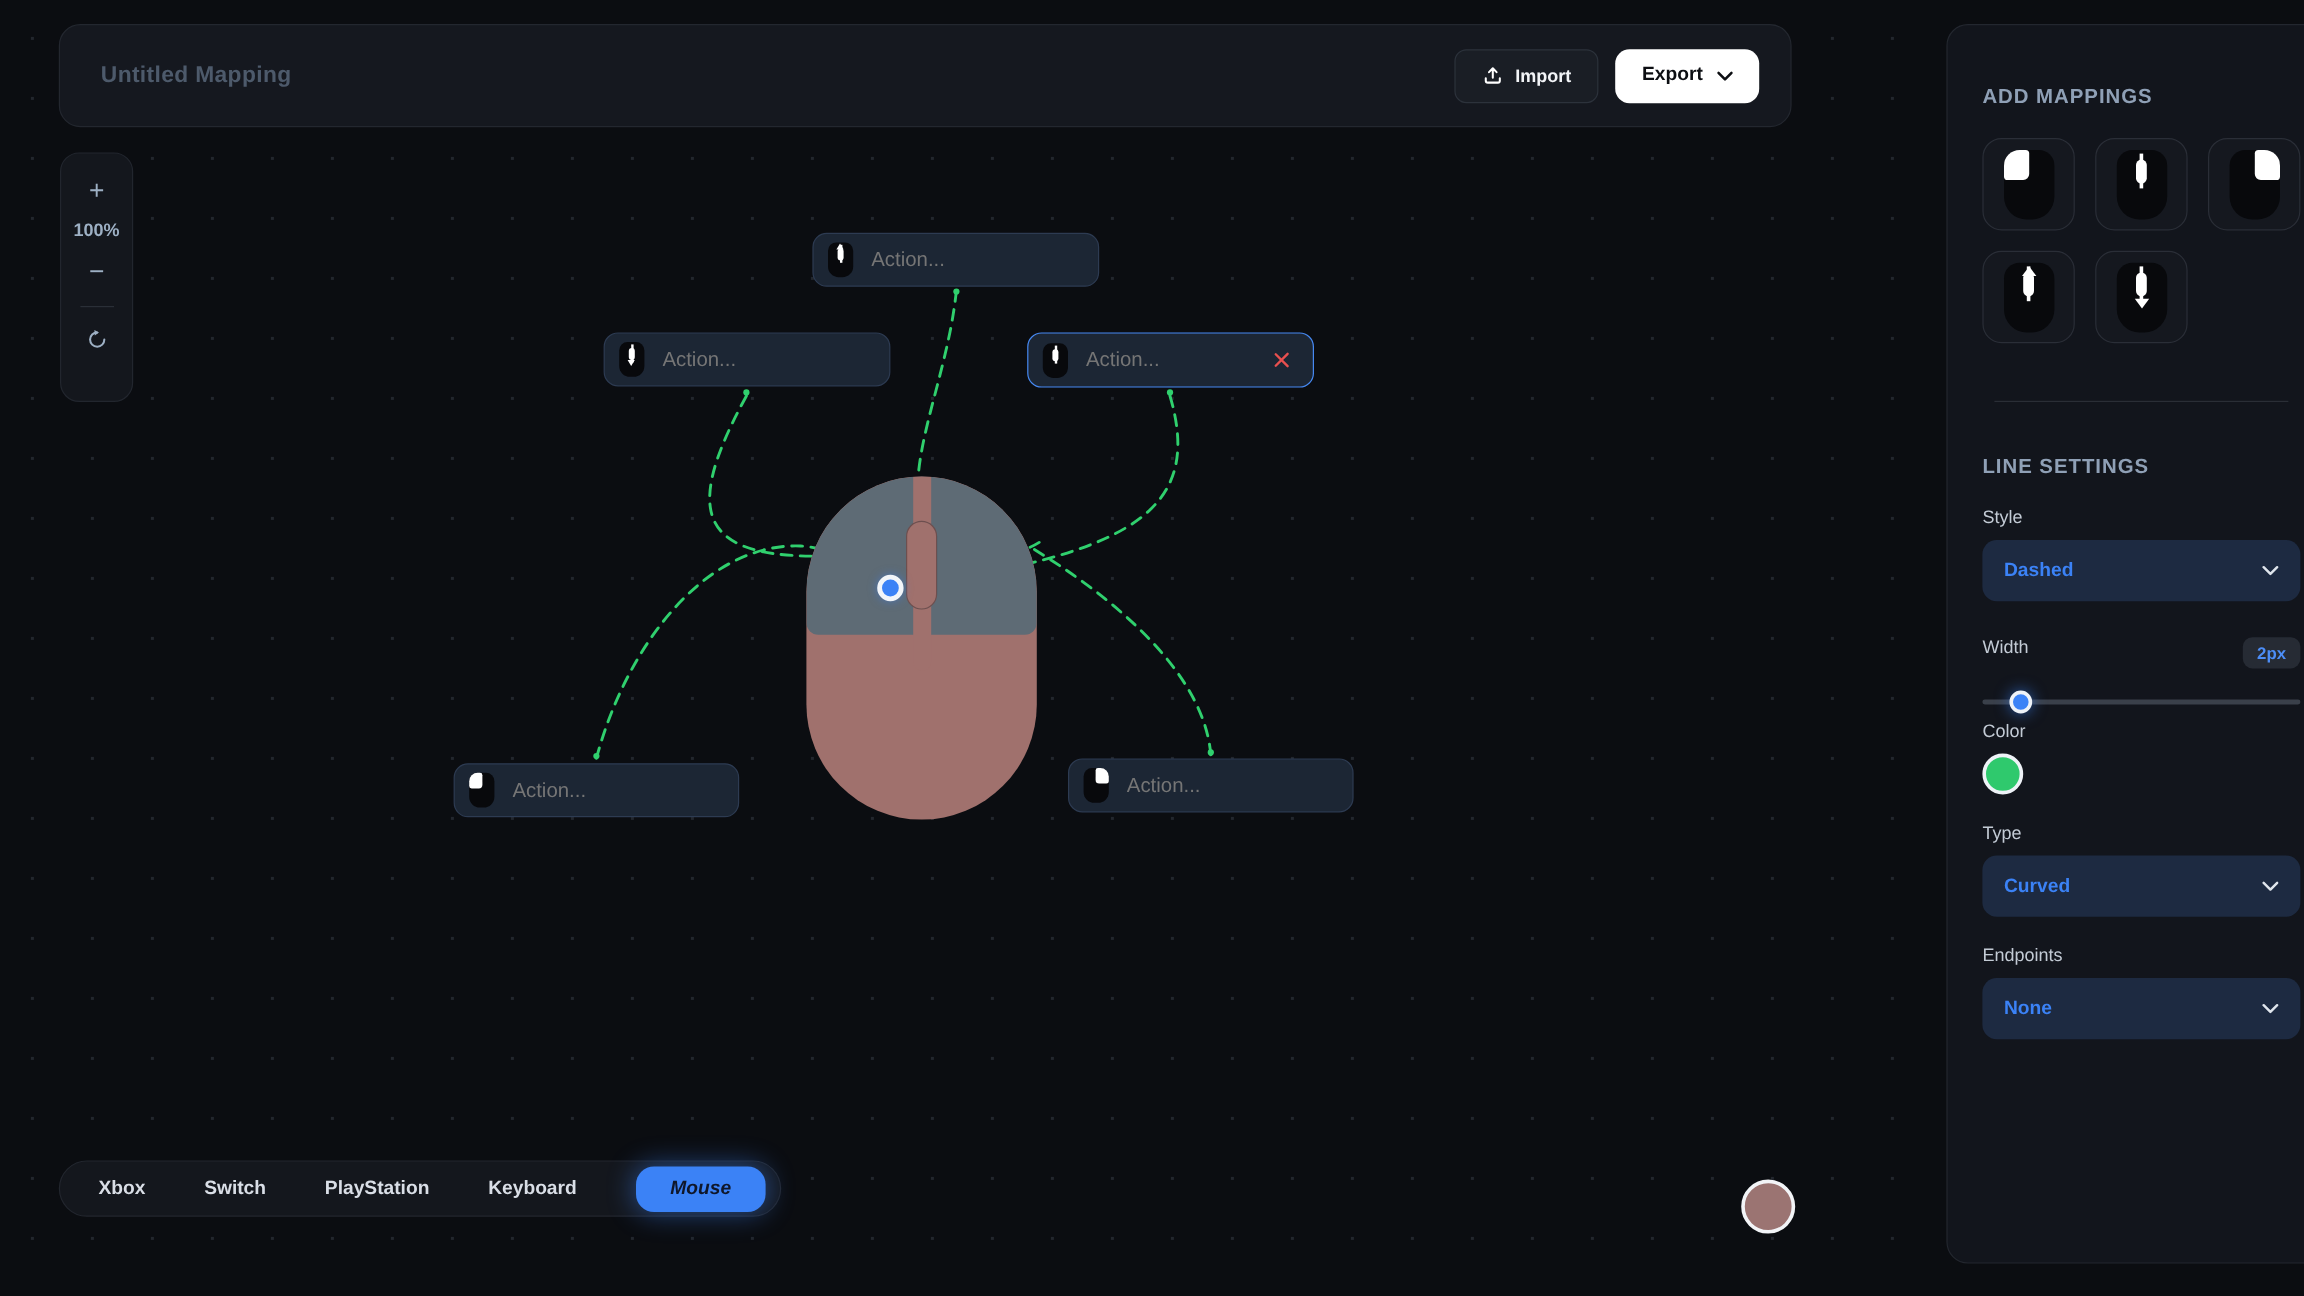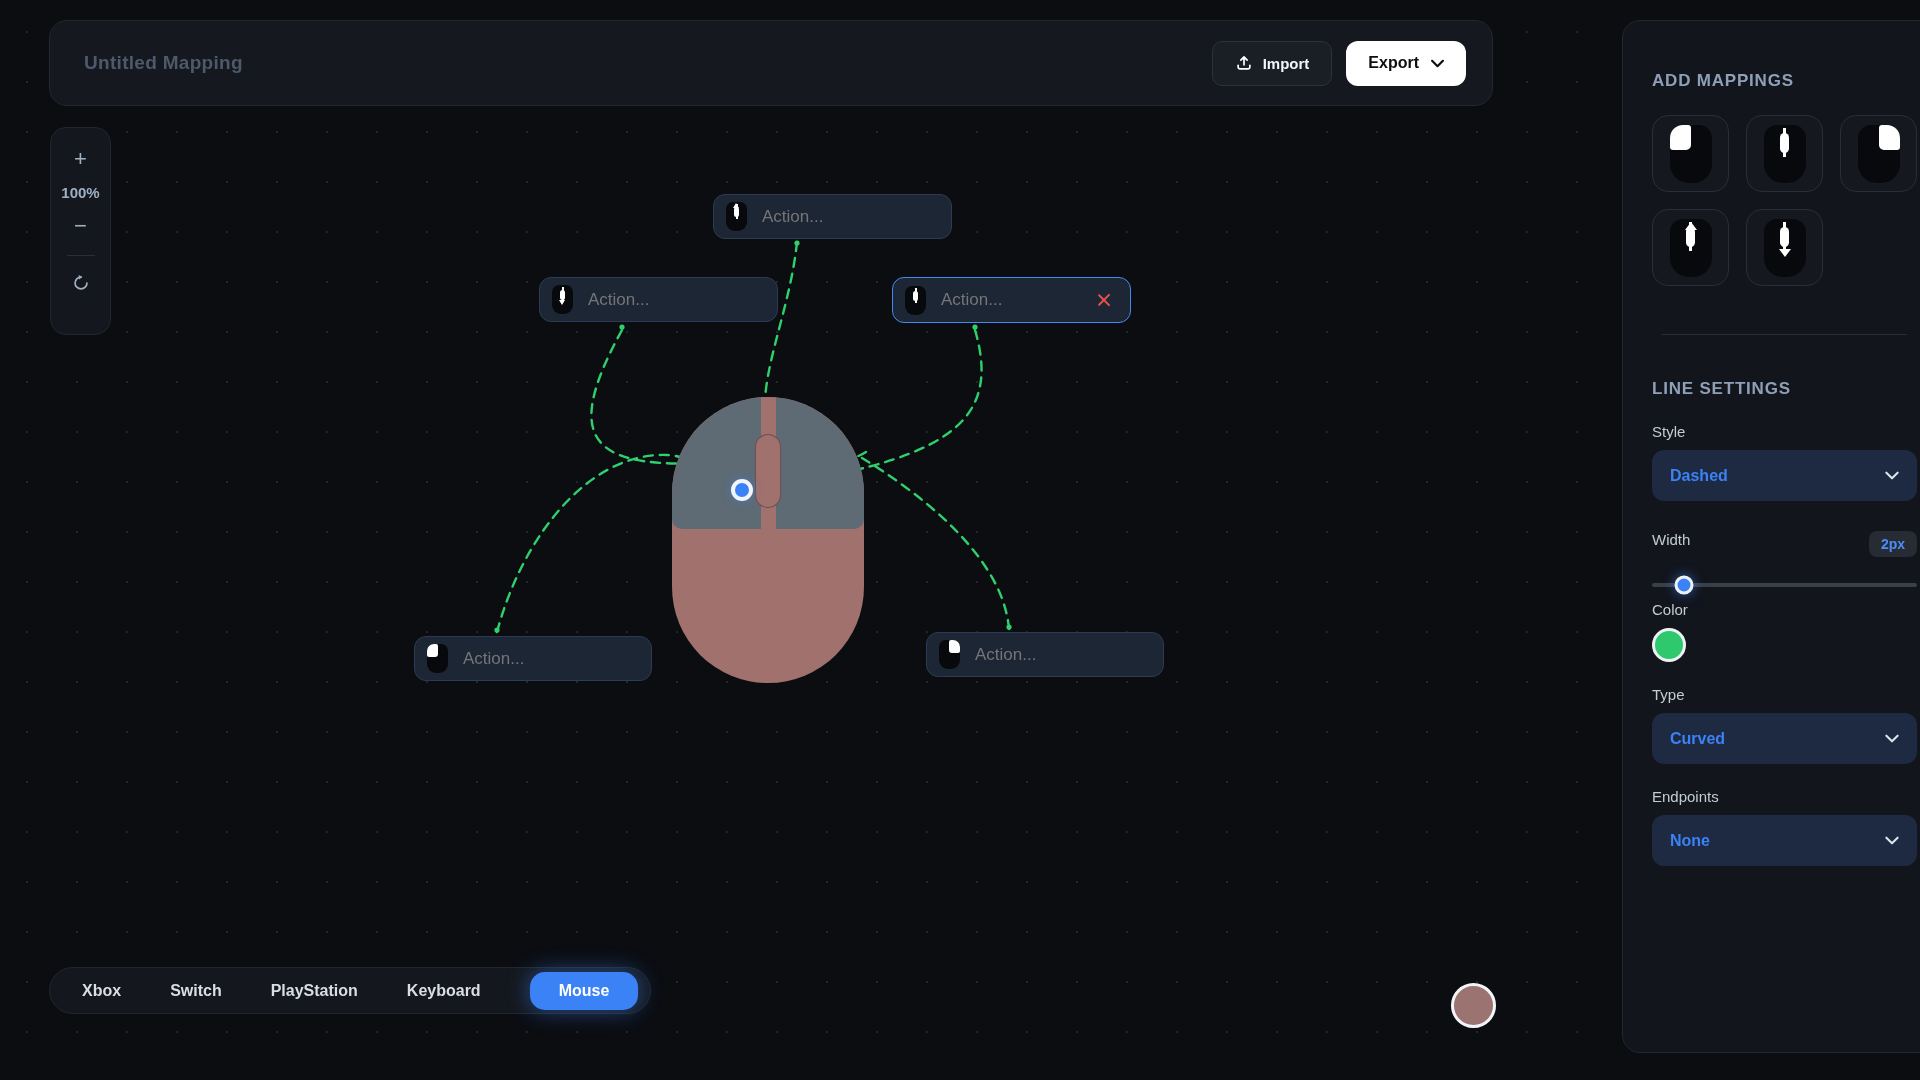--- a/index.html
+++ b/index.html
@@ -47,21 +47,20 @@
   .zoom-btn { background:none; border:none; color:#9db0c4; font-size:22px; line-height:1;
     cursor:pointer; padding:6px 10px; font-family:"Liberation Sans", sans-serif; }
   .zoom-level { font-size:15px; font-weight:bold; margin:8px 0; }
   .zoom-divider { width:28px; height:1px; background:#2a2f37; margin:12px 0; }
   
   .action-node {
     position:absolute; height:45px; width:239px;
     background:#1c2634; border:1px solid #2d3b52; border-radius:12px;
     display:flex; align-items:center; gap:15px; padding:0 12px;
     cursor:grab;
-    margin-left:36px;
   }
   .action-node.selected { border:1.5px solid #4688f1; }
   .node-input {
     background:transparent; border:none; outline:none; flex:1; min-width:0;
     color:#7b8697; font-size:17px; font-family:"Liberation Sans", sans-serif;
   }
   .delete-x { position:relative; width:16px; height:16px; margin-right:6px; cursor:pointer; flex:none; }
   .delete-x::before, .delete-x::after {
     content:""; position:absolute; left:7px; top:0; width:2.4px; height:16px;
     background:#e8504f; border-radius:2px;
@@ -143,22 +142,23 @@
     border:3px solid #eef2f7; cursor:pointer; margin-top:2px; }
   
   .device-tabs {
     position:absolute; left:49px; top:967px; height:47px;
     background:#14171d; border:1px solid #22262e; border-radius:24px;
     display:flex; align-items:center; padding:0 12px 0 32px; gap:49px;
   }
   .tab { background:none; border:none; color:#d9dee6; font-weight:bold; font-size:16px;
     cursor:pointer; font-family:"Liberation Sans", sans-serif; }
   .tab.active {
-    background:#3b82f6; color:#ffffff; border-radius:15px; height:38px; padding:0 29px;
+    background:#3b82f6; color:#0f172a; border-radius:15px; height:38px; padding:0 29px;
     box-shadow:0 0 22px 2px rgba(59,130,246,0.45);
+    font-style:italic;
   }
   .avatar {
     position:absolute; left:1451px; top:983px; width:45px; height:45px; border-radius:50%;
     background:#9b7472; border:3px solid #f2f4f7; cursor:pointer;
   }
   .icon-svg { display:block; }
 </style>
 </head>
 <body>
 

